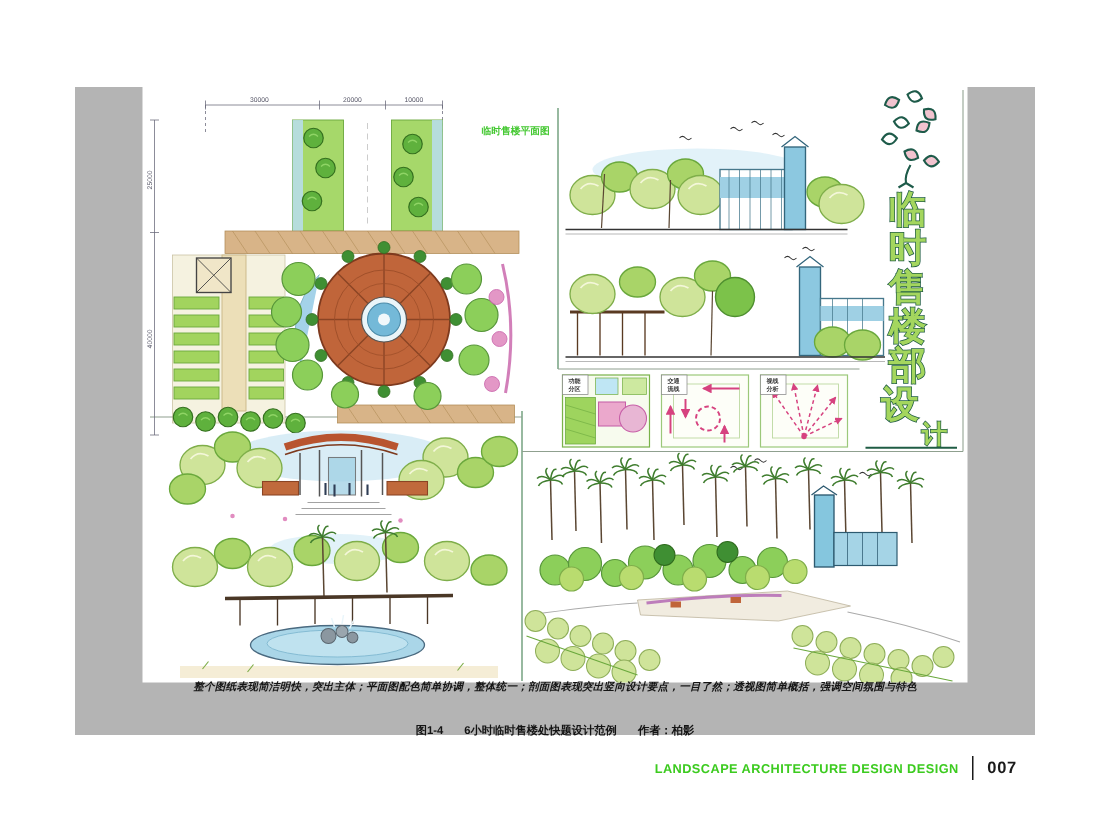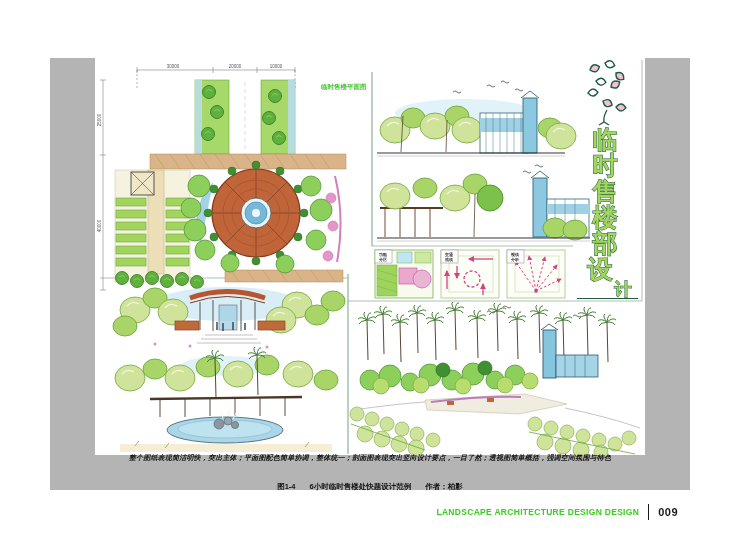--- a/index.html
+++ b/index.html
@@ -561,16 +561,16 @@
         <span class="seg">图1-4</span>
         <span class="seg">6小时临时售楼处快题设计范例</span>
         <span class="seg">作者：柏影</span>
       </div>
     </div>
   </div>
 
   <div class="footer">
     <span class="footer-title">LANDSCAPE ARCHITECTURE DESIGN DESIGN</span>
     <span class="footer-divider"></span>
-    <span class="footer-pagenum">009</span>
+    <span class="footer-pagenum">007</span>
   </div>
 
 </div>
 
 </body></html>

